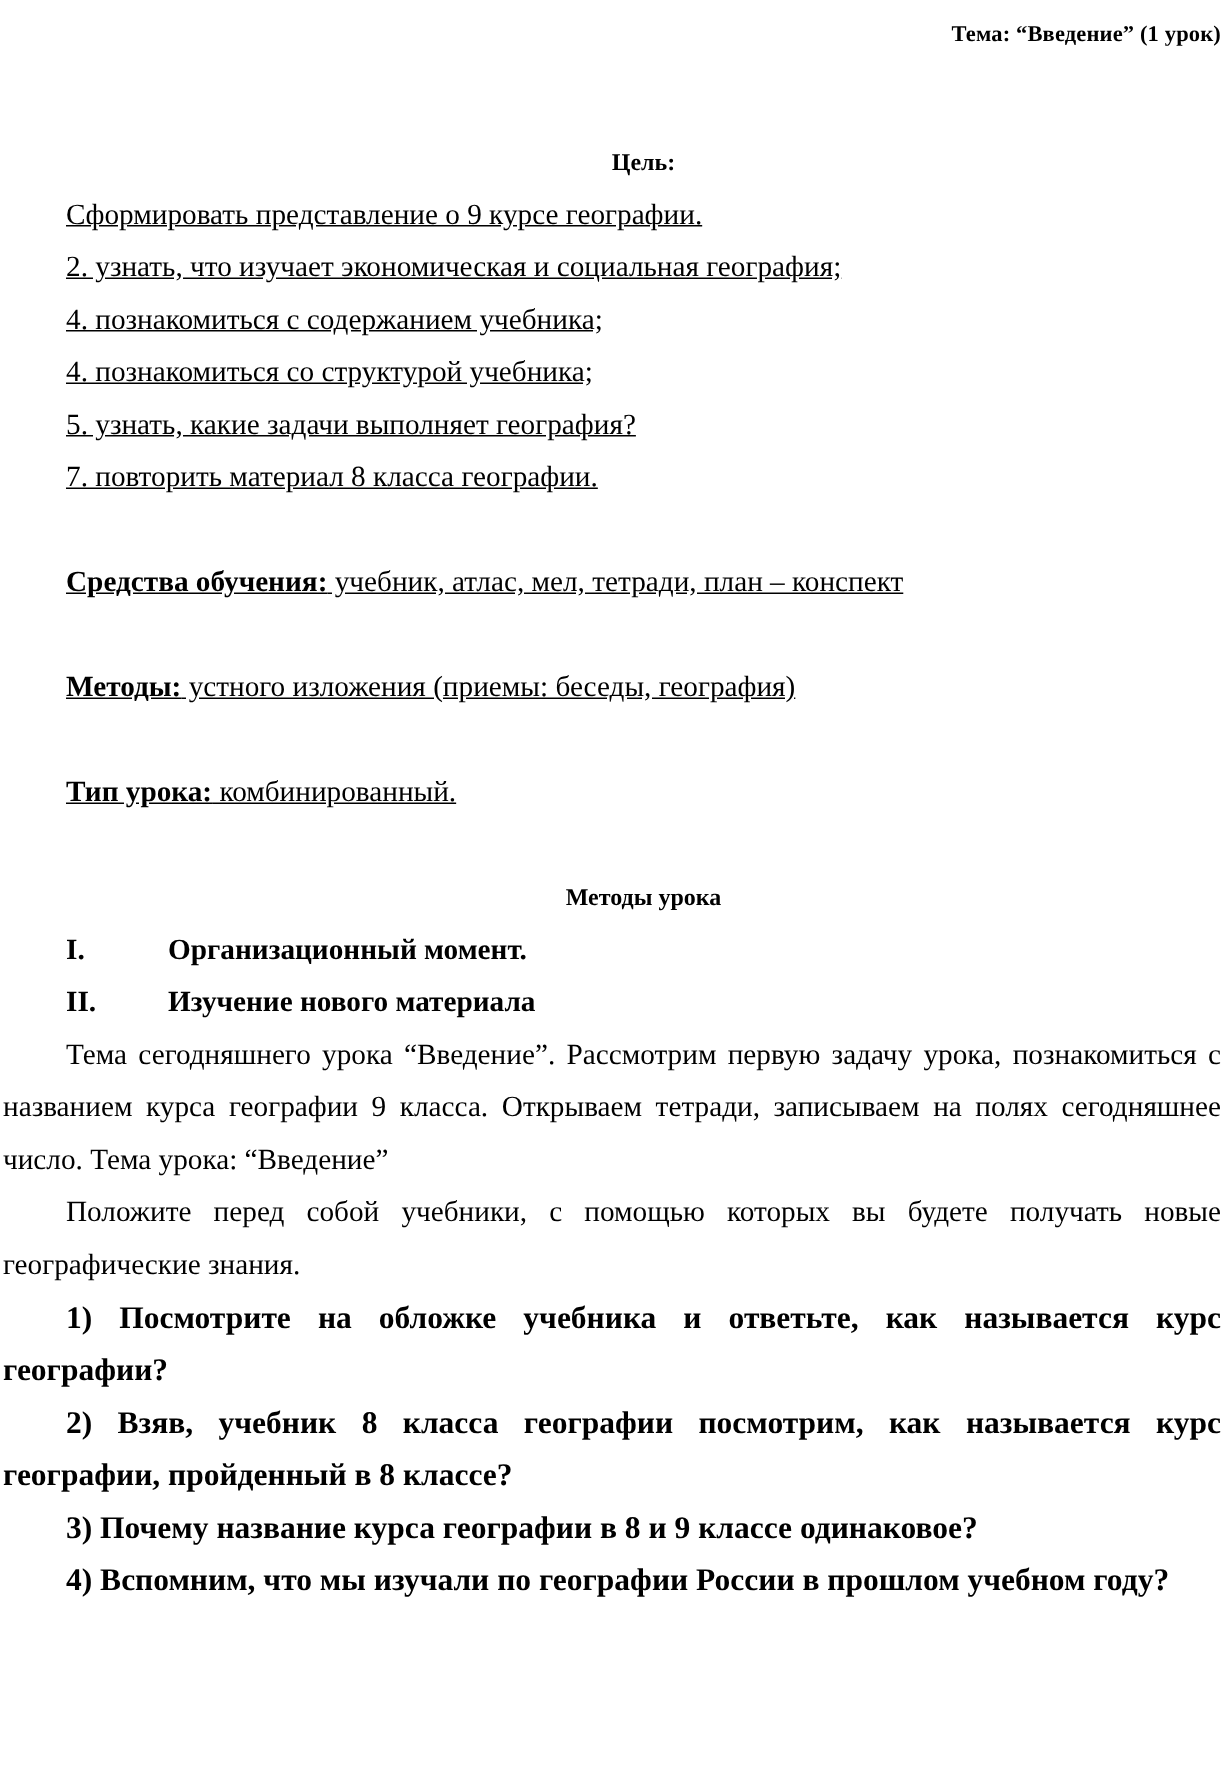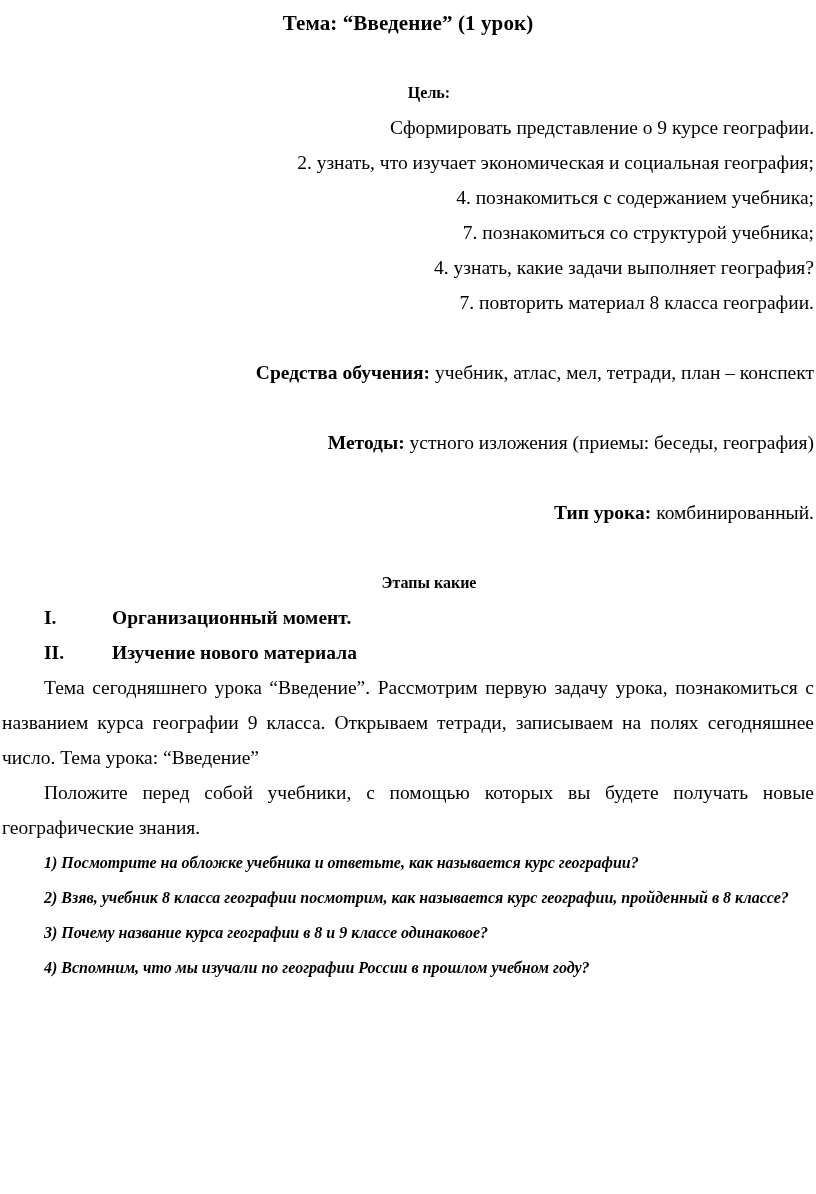--- a/index.html
+++ b/index.html
@@ -23,66 +23,66 @@
     padding: 0;
     overflow: hidden;
   }
   .doc {
     position: absolute;
     left: 2px;
     top: 6px;
     width: 812px;
   }
   .doc-title {
-    text-align: center;
+    text-align: right;
     font-weight: bold;
-    font-size: 21px;
+    font-size: 15px;
     line-height: 34px;
-    margin: 0 0 0 0;
+    margin: 0 0 16px 0;
     letter-spacing: 0.1px;
   }
   .spacer-line {
     height: 35px;
   }
   p.para {
     margin: 0;
     font-size: 19.5px;
     line-height: 35px;
     text-align: justify;
     text-indent: 42px;
     text-justify: inter-word;
   }
   p.para.nojust {
-    text-align: right;
+    text-align: left;
+    text-decoration: underline;
   }
   b, .b {
     font-weight: bold;
   }
   .roman-row {
     display: block;
     font-size: 19.5px;
     line-height: 35px;
     font-weight: bold;
     text-indent: 0;
     margin: 0;
     padding-left: 42px;
   }
   .roman-num {
     display: inline-block;
     width: 68px;
     font-weight: bold;
   }
   .q-line {
     margin: 0;
-    font-size: 16px;
+    font-size: 21px;
     line-height: 35px;
     font-weight: bold;
     text-align: justify;
     text-indent: 42px;
-    font-style: italic;
   }
   .heading-line {
     margin: 0;
     font-size: 16px;
     line-height: 35px;
     font-weight: bold;
     text-indent: 42px;
     text-align: center;
   }
 </style>
@@ -96,39 +96,39 @@
 
     <div class="spacer-line"></div>
 
     <p class="heading-line">Цель:</p>
 
     <p class="para nojust">Сформировать представление о 9 курсе географии.</p>
 
 
     <p class="para nojust">2. узнать, что изучает экономическая и социальная география;</p>
     <p class="para nojust">4. познакомиться с содержанием учебника;</p>
-    <p class="para nojust">7. познакомиться со структурой учебника;</p>
-    <p class="para nojust">4. узнать, какие задачи выполняет география?</p>
+    <p class="para nojust">4. познакомиться со структурой учебника;</p>
+    <p class="para nojust">5. узнать, какие задачи выполняет география?</p>
     <p class="para nojust">7. повторить материал 8 класса географии.</p>
 
     <div class="spacer-line"></div>
 
     <p class="para nojust"><b>Средства обучения:</b><span> учебник, атлас, мел, тетради, план – конспект</span></p>
 
     <div class="spacer-line"></div>
 
     <p class="para nojust"><b>Методы:</b><span> устного изложения (приемы: беседы, география)</span></p>
 
     <div class="spacer-line"></div>
 
     <p class="para nojust"><b>Тип урока:</b><span> комбинированный.</span></p>
 
     <div class="spacer-line"></div>
 
-    <p class="heading-line">Этапы какие</p>
+    <p class="heading-line">Методы урока</p>
 
     <p class="roman-row"><span class="roman-num">I.</span><span>Организационный момент.</span></p>
 
     <p class="roman-row"><span class="roman-num">II.</span><span>Изучение нового материала</span></p>
 
     <p class="para">Тема сегодняшнего урока “Введение”. Рассмотрим первую задачу урока, познакомиться с названием курса географии 9 класса. Открываем тетради, записываем на полях сегодняшнее число. Тема урока: “Введение”</p>
 
     <p class="para">Положите перед собой учебники, с помощью которых вы будете получать новые географические знания.</p>
 
     <p class="q-line">1) Посмотрите на обложке учебника и ответьте, как называется курс географии?</p>

